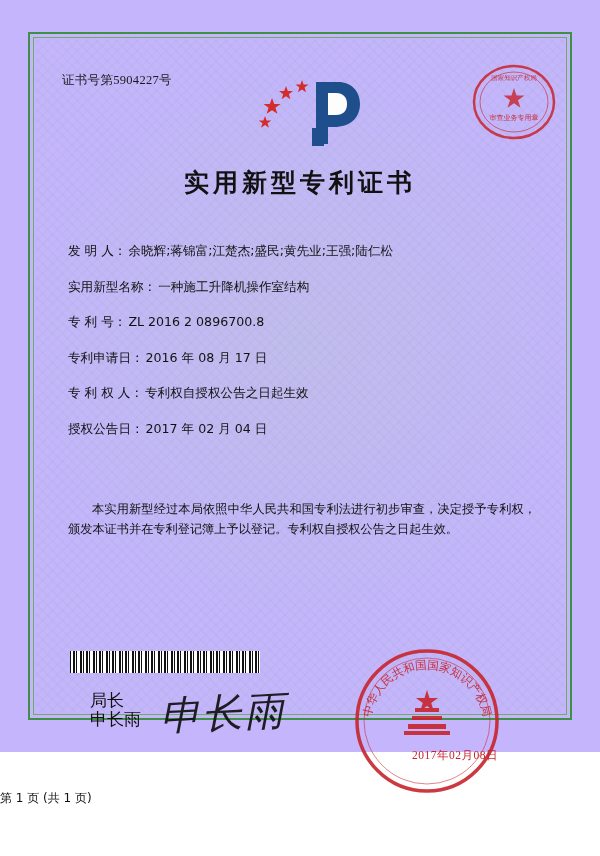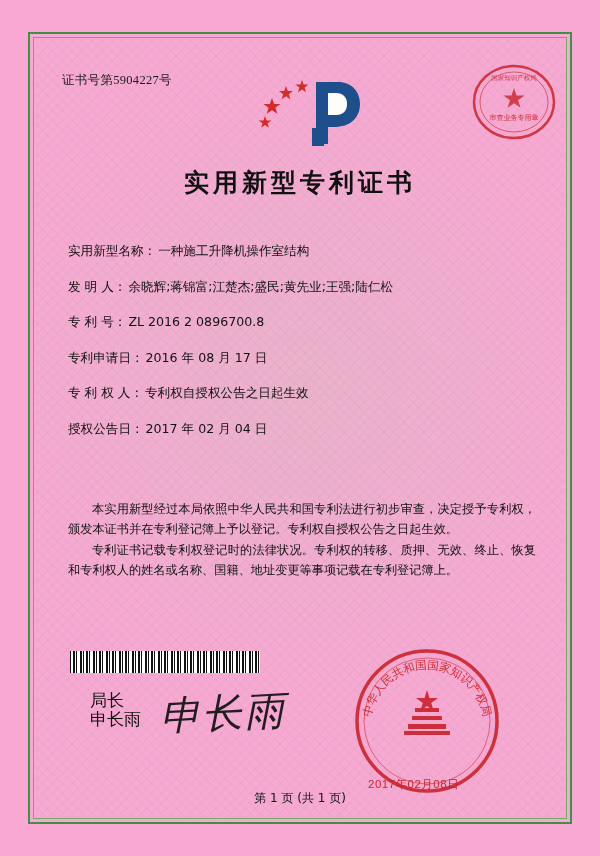--- a/index.html
+++ b/index.html
@@ -9,22 +9,22 @@
   }
   body {
     width: 600px;
     height: 856px;
     font-family: "Liberation Serif", "DejaVu Serif", serif;
     overflow: hidden;
   }
   .page {
     position: relative;
     width: 600px;
-    height: 856px;
-    background: #f9a8d4;
+    height: 752px;
+    background: #c4b5fd;
     box-sizing: border-box;
   }
   
   .frame-outer {
     position: absolute;
     left: 28px;
     top: 32px;
     right: 28px;
     bottom: 32px;
     border: 2px solid #3f8f46;
@@ -179,34 +179,32 @@
     left: 352px;
     top: 646px;
     width: 150px;
     height: 150px;
   }
   .seal-date {
     position: absolute;
     left: 368px;
     top: 748px;
     width: 130px;
-    text-align: left;
+    text-align: right;
     font-size: 11.5px;
     color: #c8232c;
-    font-family: Liberation Sans, sans-serif;
+    font-family: Liberation Serif, serif;
     letter-spacing: 0.5px;
-    margin-top: 29px;
   }
 
   .page-footer {
     position: absolute;
     left: 0;
     right: 0;
     top: 790px;
-    text-align: center;
     font-size: 12px;
     color: #111;
     font-family: "DejaVu Sans", "Liberation Sans", sans-serif;
   }
 </style>
 </head>
 <body>
 
 <div class="page">
 
@@ -231,48 +229,47 @@
         <path d="M108,31 L116,31 C123,31 127,35 127,42 C127,49 123,53 116,53 L108,53 Z" fill="#fdfefb"></path>
         <path d="M92,66 L104,66 L104,84 L92,84 Z" fill="#1f4e8c"></path>
       </svg>
     </div>
   </div>
 
   <div class="title">实用新型专利证书</div>
 
   <div class="fields">
     <div class="field-row">
+      <span class="field-label">发 明 人：</span>
+      <span class="field-value">余晓辉;蒋锦富;江楚杰;盛民;黄先业;王强;陆仁松</span>
+    </div>
+    <div class="field-row">
       <span class="field-label">实用新型名称：</span>
       <span class="field-value">一种施工升降机操作室结构</span>
     </div>
     <div class="field-row">
-      <span class="field-label">发 明 人：</span>
-      <span class="field-value">余晓辉;蒋锦富;江楚杰;盛民;黄先业;王强;陆仁松</span>
-    </div>
-    <div class="field-row">
       <span class="field-label">专 利 号：</span>
       <span class="field-value">ZL 2016 2 0896700.8</span>
     </div>
     <div class="field-row">
       <span class="field-label">专利申请日：</span>
       <span class="field-value">2016 年 08 月 17 日</span>
     </div>
     <div class="field-row">
       <span class="field-label">专 利 权 人：</span>
       <span class="field-value">专利权自授权公告之日起生效</span>
     </div>
     <div class="field-row">
       <span class="field-label">授权公告日：</span>
       <span class="field-value">2017 年 02 月 04 日</span>
     </div>
   </div>
 
   <div class="paragraphs">
     <p>本实用新型经过本局依照中华人民共和国专利法进行初步审查，决定授予专利权，颁发本证书并在专利登记簿上予以登记。专利权自授权公告之日起生效。</p>
-    <p>专利证书记载专利权登记时的法律状况。专利权的转移、质押、无效、终止、恢复和专利权人的姓名或名称、国籍、地址变更等事项记载在专利登记簿上。</p>
   </div>
 
   <div class="barcode"></div>
 
   <div class="signature-block">
     <div>局长</div>
     <div>申长雨</div>
   </div>
   <div class="handwriting">申长雨</div>
 

